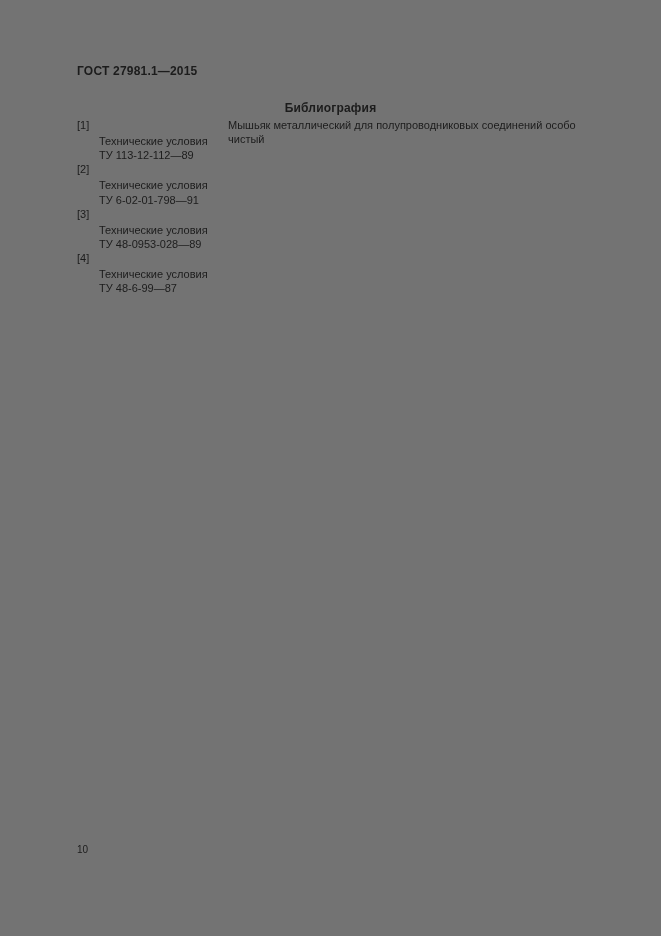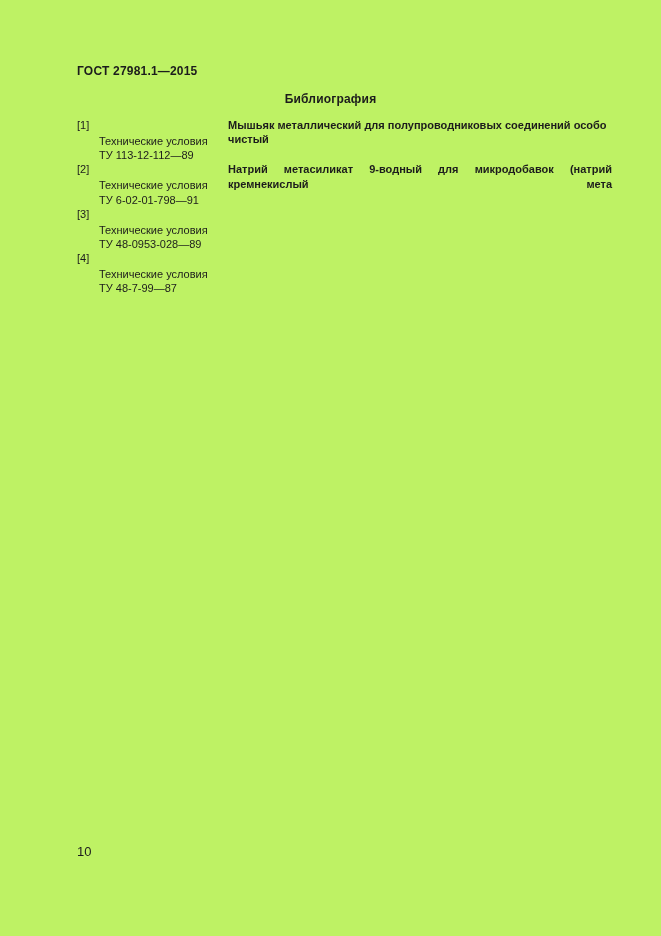--- a/index.html
+++ b/index.html
@@ -4,38 +4,38 @@
 <style>
   html, body {
     margin: 0;
     padding: 0;
     background: #ffffff;
   }
   .page {
     position: relative;
     width: 661px;
     height: 936px;
-    background: #bef264;
+    background: #737373;
     font-family: "Liberation Sans", sans-serif;
     color: #1c1c1c;
     overflow: hidden;
   }
   .doc-header {
     position: absolute;
     left: 77px;
     top: 64px;
     font-size: 12px;
     font-weight: bold;
     letter-spacing: 0.2px;
     white-space: nowrap;
   }
   .doc-title {
     position: absolute;
     left: 0;
-    top: 92px;
+    top: 101px;
     width: 661px;
     text-align: center;
     font-size: 12px;
     font-weight: bold;
     letter-spacing: 0.2px;
   }
   .entries {
     position: absolute;
     left: 77px;
     top: 118px;
@@ -52,31 +52,30 @@
     flex: 0 0 22px;
   }
   .col-type {
     width: 129px;
     flex: 0 0 129px;
     margin-top: 16px;
   }
   .col-desc {
     width: 384px;
     flex: 0 0 384px;
-    font-weight: bold;
   }
   .desc-line.justified {
     text-align: justify;
     text-align-last: justify;
   }
   .page-number {
     position: absolute;
     left: 77px;
     top: 844px;
-    font-size: 13px;
+    font-size: 10px;
   }
 </style>
 </head>
 <body>
 
 <div class="page">
 
   <div class="doc-header">ГОСТ 27981.1—2015</div>
 
   <div class="doc-title">Библиография</div>
@@ -94,37 +93,36 @@
       </div>
     </div>
 
     <div class="entry">
       <div class="col-ref">[2]</div>
       <div class="col-type">
         <div>Технические условия</div>
         <div>ТУ 6-02-01-798—91</div>
       </div>
       <div class="col-desc">
-        <div class="desc-line justified">Натрий метасиликат 9-водный для микродобавок (натрий кремнекислый мета</div>
       </div>
     </div>
 
     <div class="entry">
       <div class="col-ref">[3]</div>
       <div class="col-type">
         <div>Технические условия</div>
         <div>ТУ 48-0953-028—89</div>
       </div>
     </div>
 
     <div class="entry">
       <div class="col-ref">[4]</div>
       <div class="col-type">
         <div>Технические условия</div>
-        <div>ТУ 48-7-99—87</div>
+        <div>ТУ 48-6-99—87</div>
       </div>
     </div>
 
   </div>
 
   <div class="page-number">10</div>
 
 </div>
 
 </body></html>

